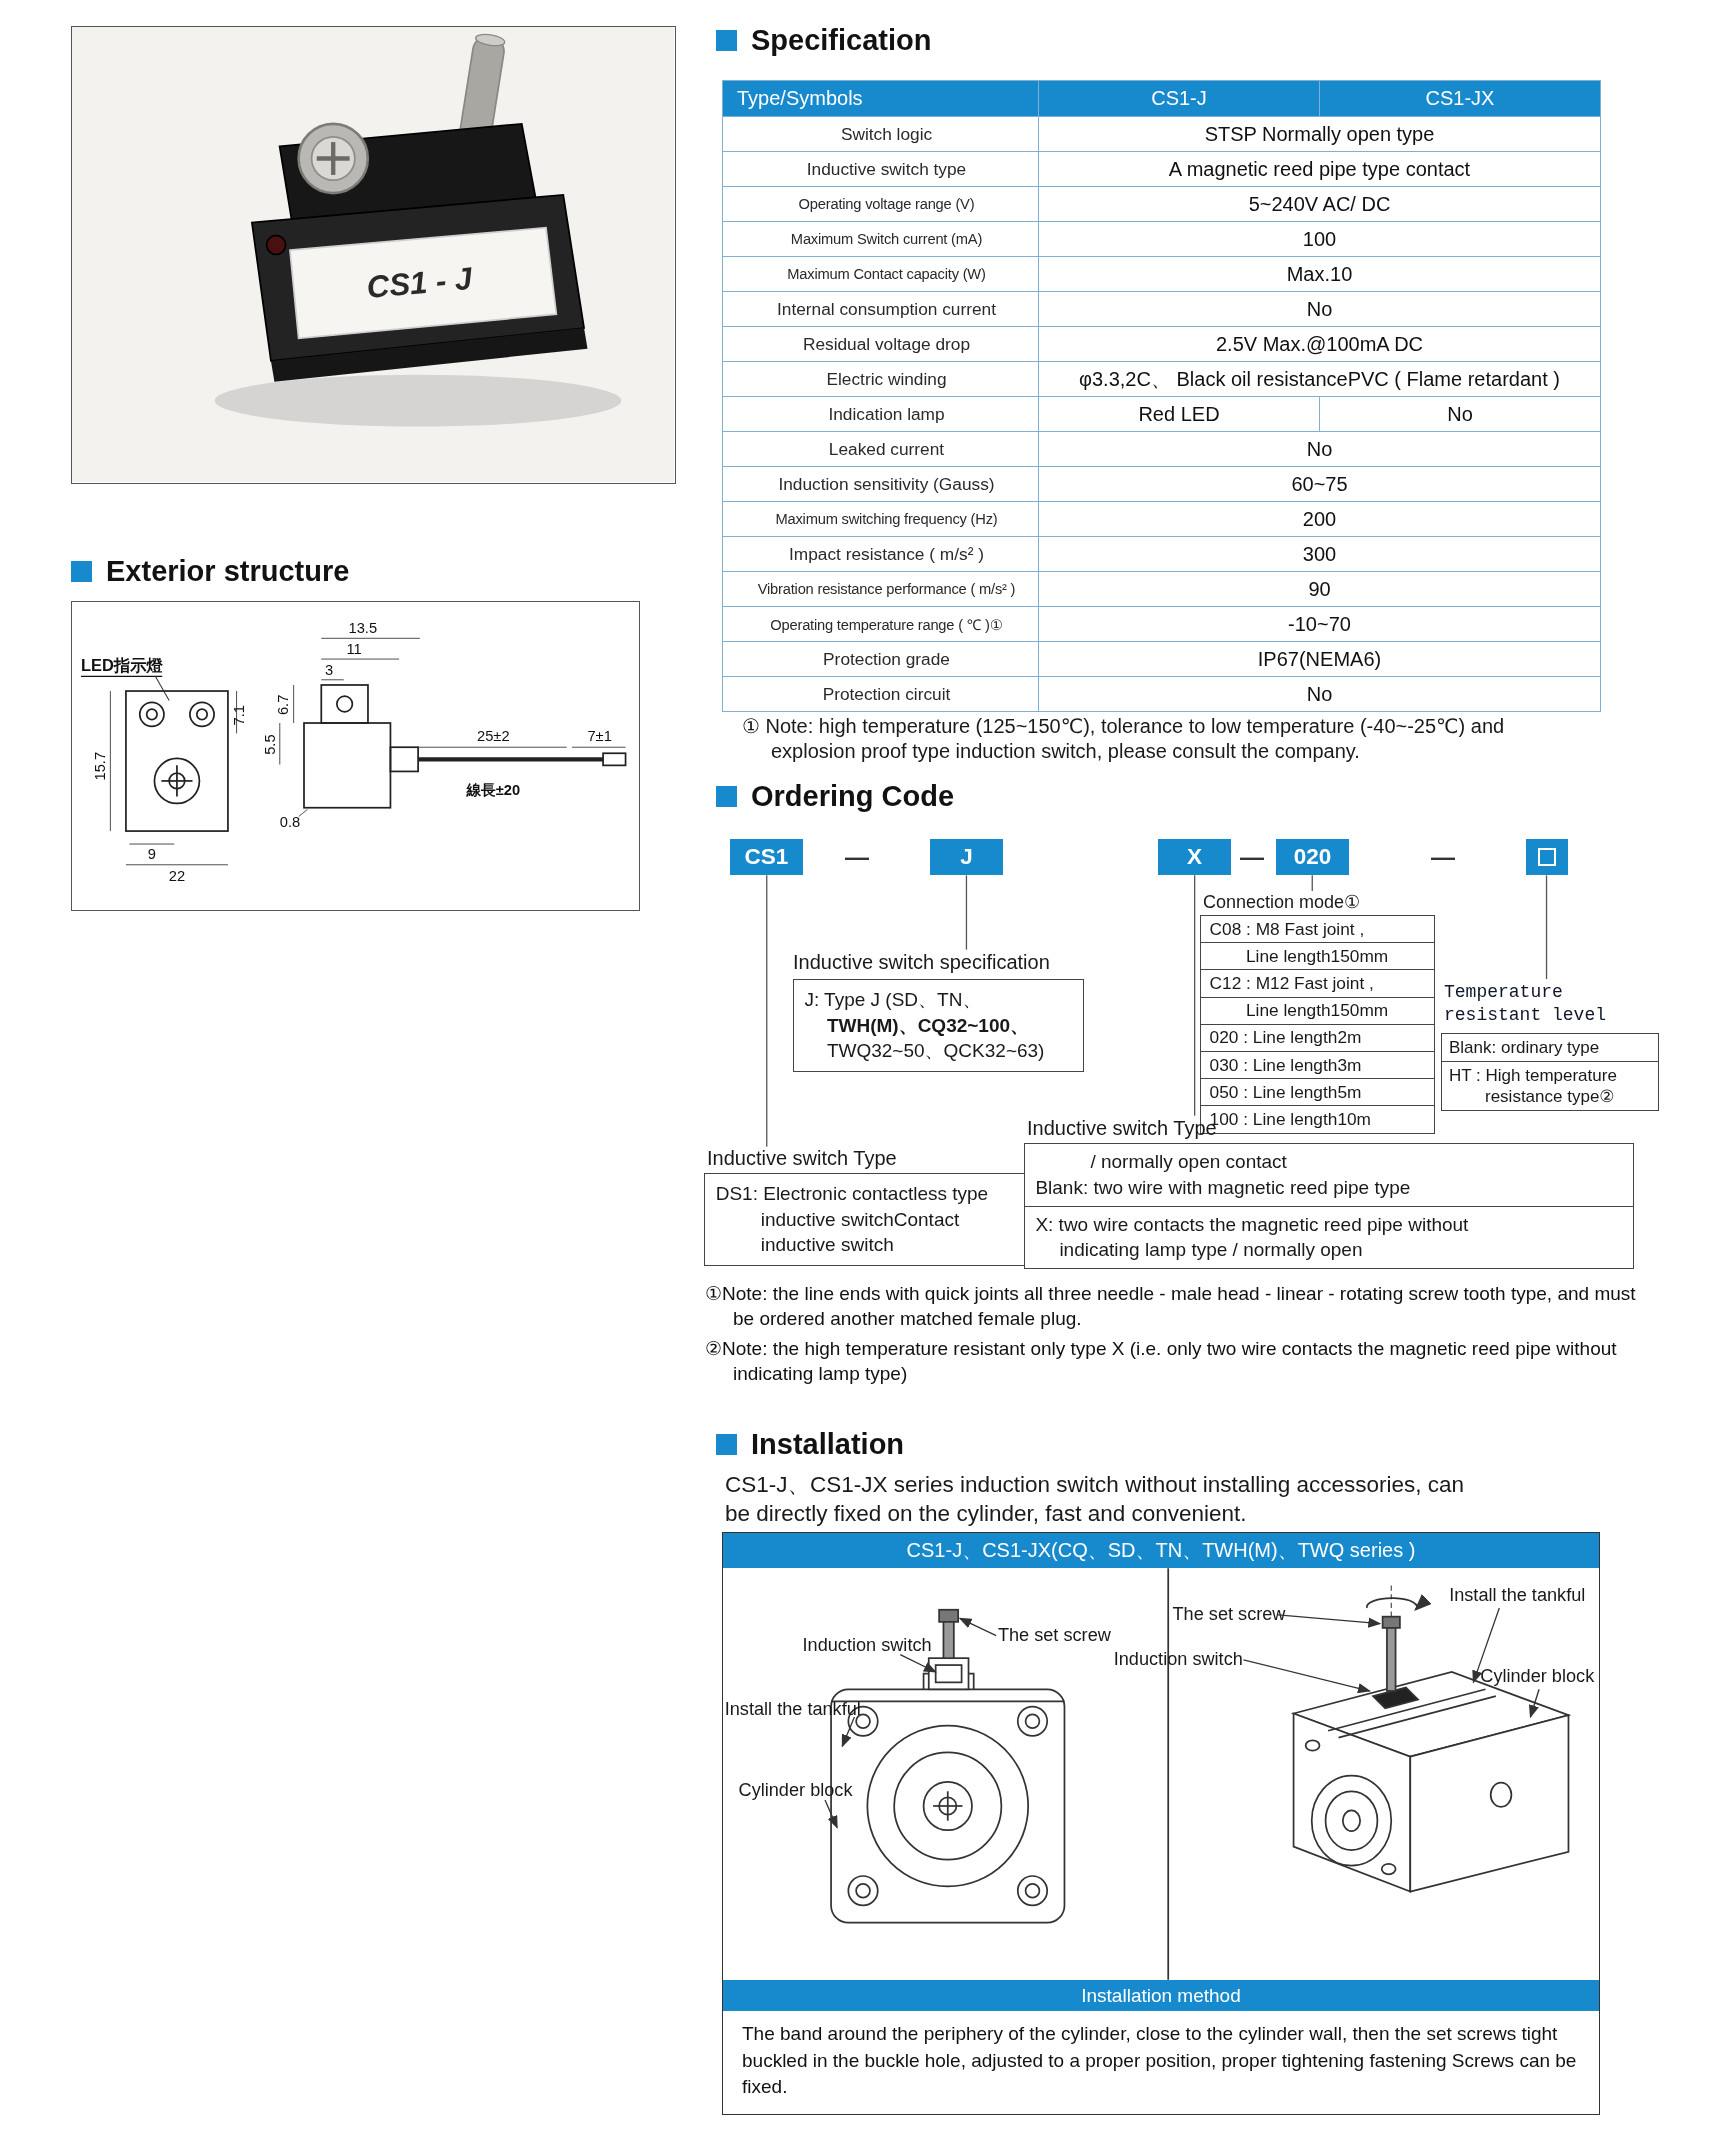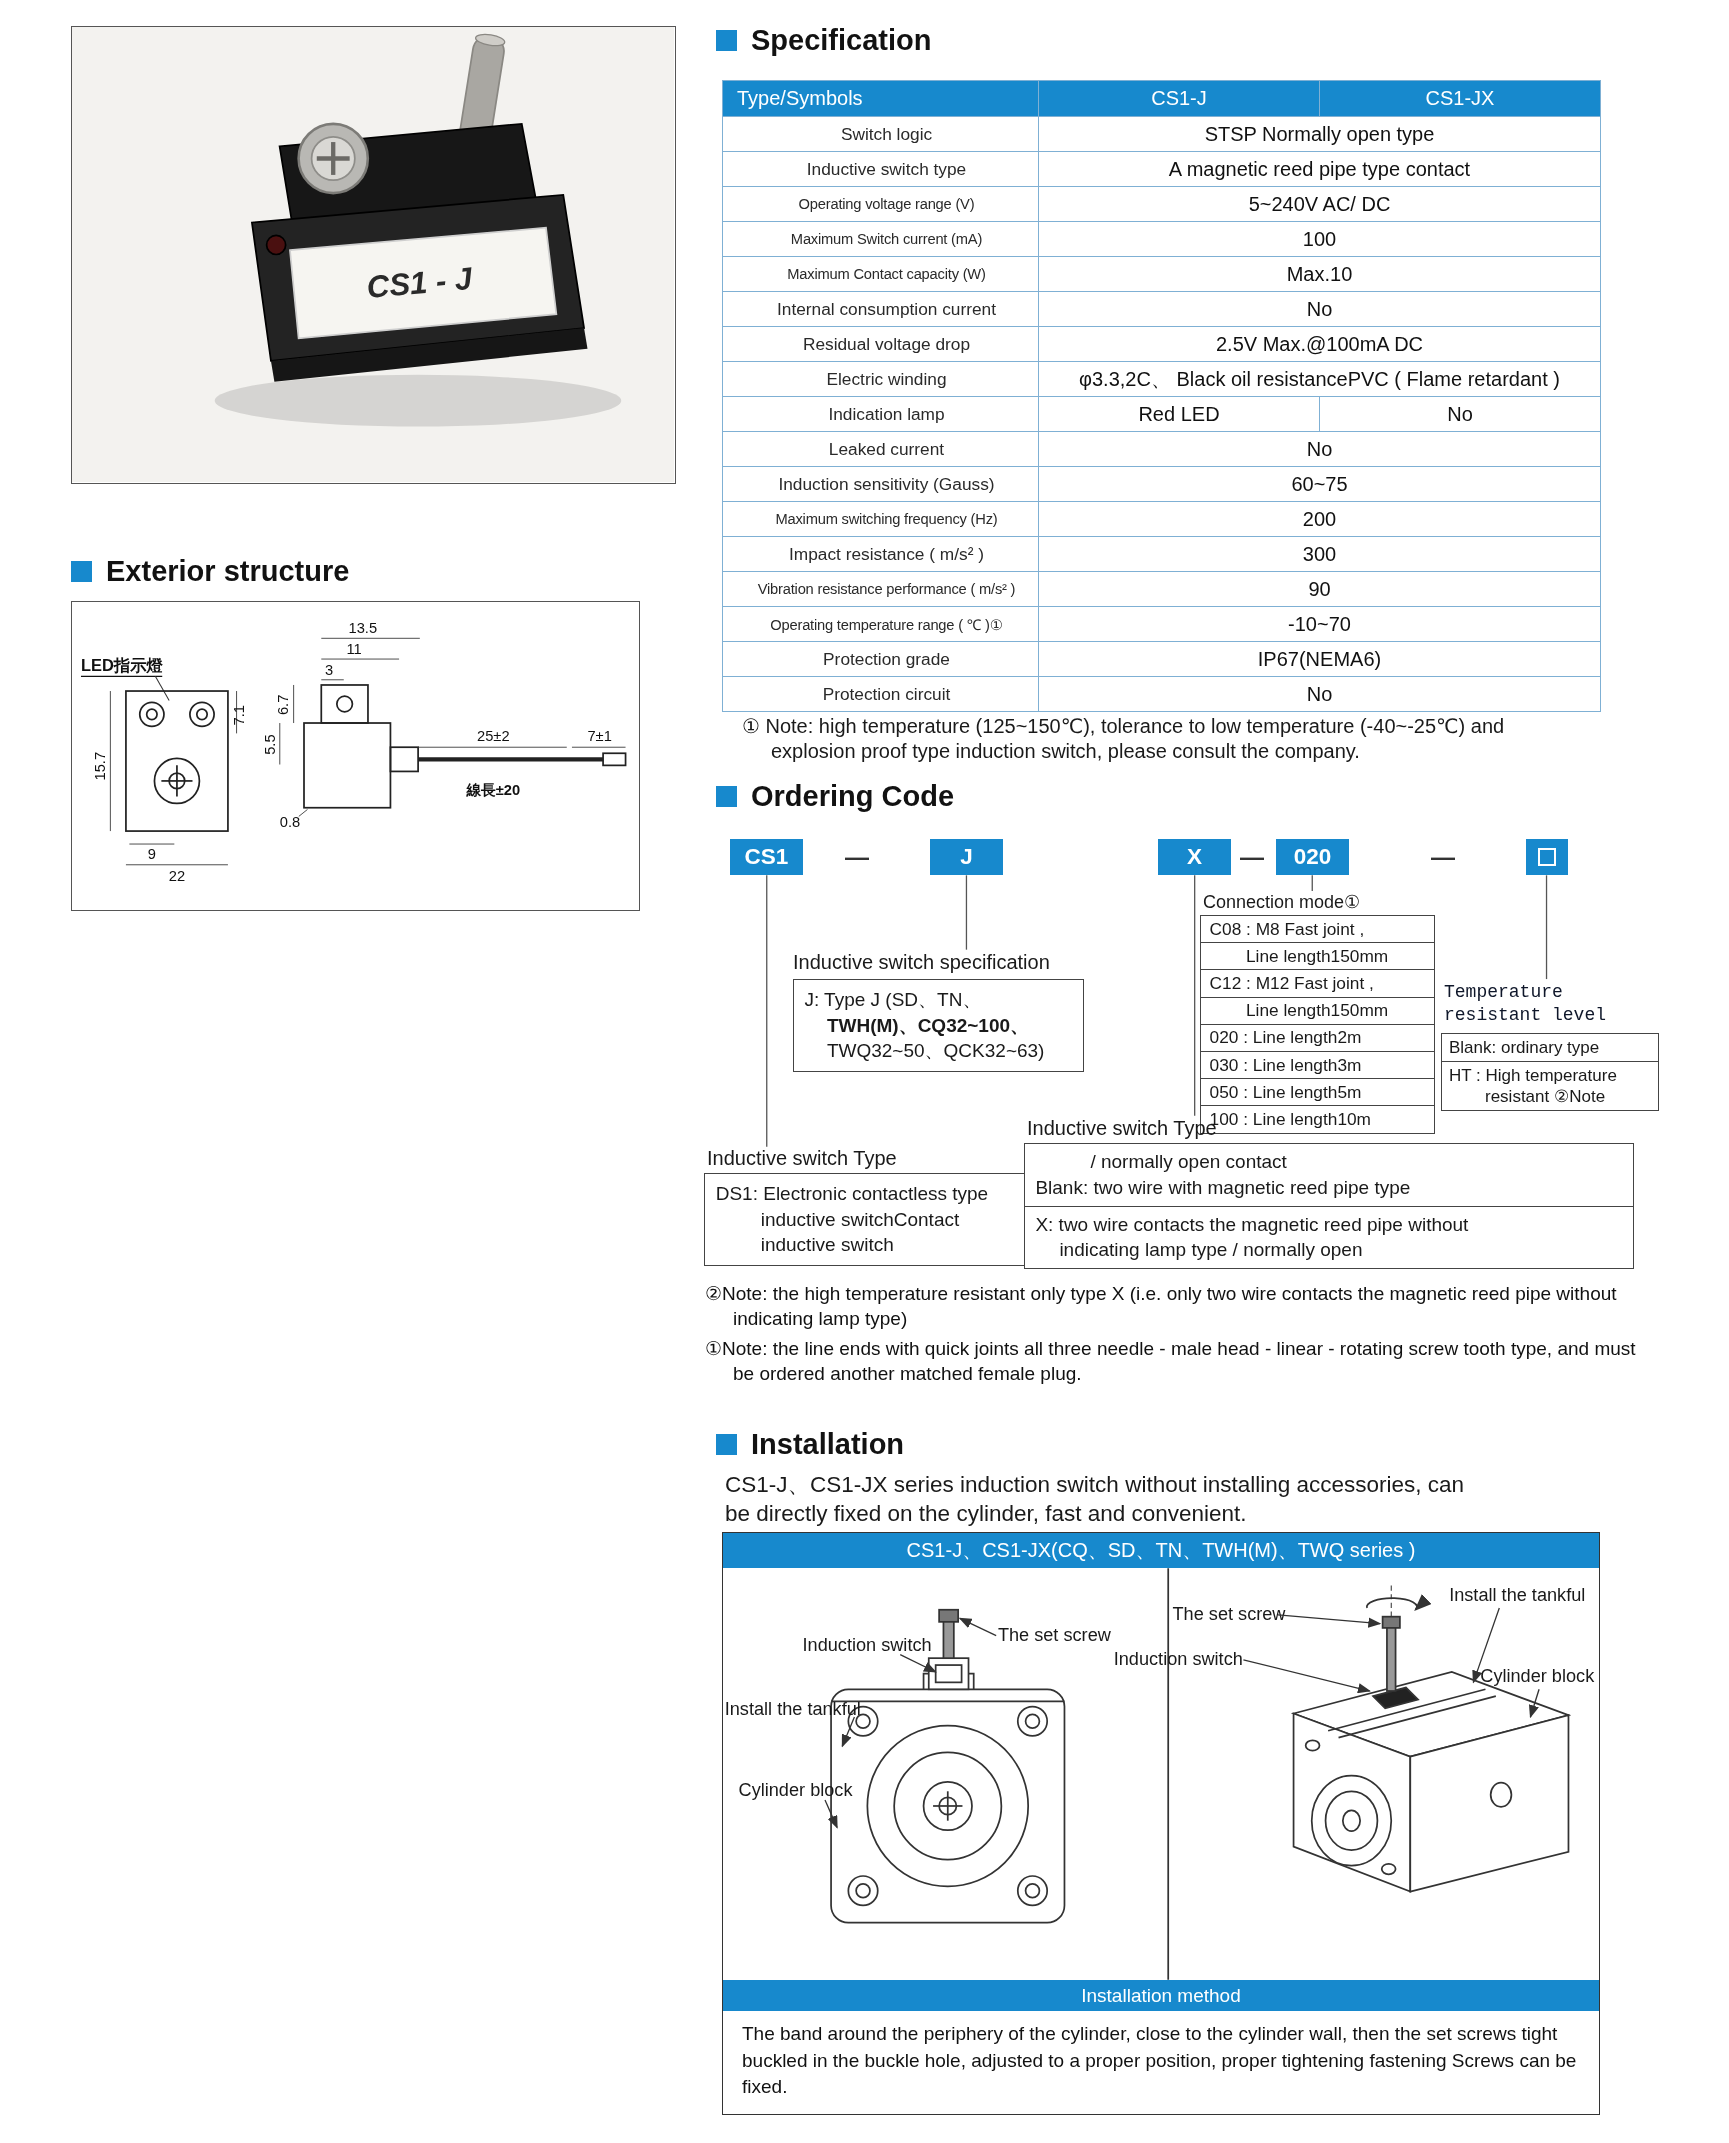--- a/index.html
+++ b/index.html
@@ -274,21 +274,21 @@
   </div>
 
   <div class="abs" style="left:744px; top:161px; font-size:18px; line-height:1.3; color:#0f172a;font-family:Liberation Mono, monospace;">
     <div>Temperature</div>
     <div>resistant level</div>
   </div>
   <div class="abs" style="left:741px; top:213px; width:218px; border:1.7px solid #444; background:#fff; font-size:17px; color:#1a1a1a;">
     <div style="padding:3.5px 7px; border-bottom:0.9px solid #444;">Blank: ordinary type</div>
     <div style="padding:3.5px 7px;">
       <div>HT : High temperature</div>
-      <div style="padding-left:36px;">resistant ②Note</div>
+      <div style="padding-left:36px;">resistance type②</div>
     </div>
   </div>
 
   <div class="anno-title" style="left:7px; top:327px;">Inductive switch Type</div>
   <div class="anno-box" style="left:4.3px; top:353px; width:322px;">
     <div>DS1: Electronic contactless type</div>
     <div style="padding-left:45px;">inductive switchContact</div>
     <div style="padding-left:45px;">inductive switch</div>
   </div>
 
@@ -299,22 +299,22 @@
       <div>Blank: two wire with magnetic reed pipe type</div>
     </div>
     <div style="padding:5.2px 10.4px;">
       <div>X: two wire contacts the magnetic reed pipe without</div>
       <div style="padding-left:24px;">indicating lamp type / normally open</div>
     </div>
   </div>
 </div>
 
 <div class="abs" style="left:705px; top:1281px; width:951px; font-size:19px; line-height:1.32; color:#111;">
+  <div class="hang">①Note: the line ends with quick joints all three needle - male head - linear - rotating screw tooth type, and must be ordered another matched female plug.</div>
   <div class="hang">②Note: the high temperature resistant only type X (i.e. only two wire contacts the magnetic reed pipe without indicating lamp type)</div>
-  <div class="hang">①Note: the line ends with quick joints all three needle - male head - linear - rotating screw tooth type, and must be ordered another matched female plug.</div>
 </div>
 
 <div class="section-heading abs" style="left:716px; top:1428px;">
   <span class="bullet"></span>
   <span>Installation</span>
 </div>
 
 <div class="abs" style="left:725px; top:1470px; font-size:22.5px; line-height:1.3; color:#1a1a1a;">
   <div>CS1-J、CS1-JX series induction switch without installing accessories, can</div>
   <div>be directly fixed on the cylinder, fast and convenient.</div>

